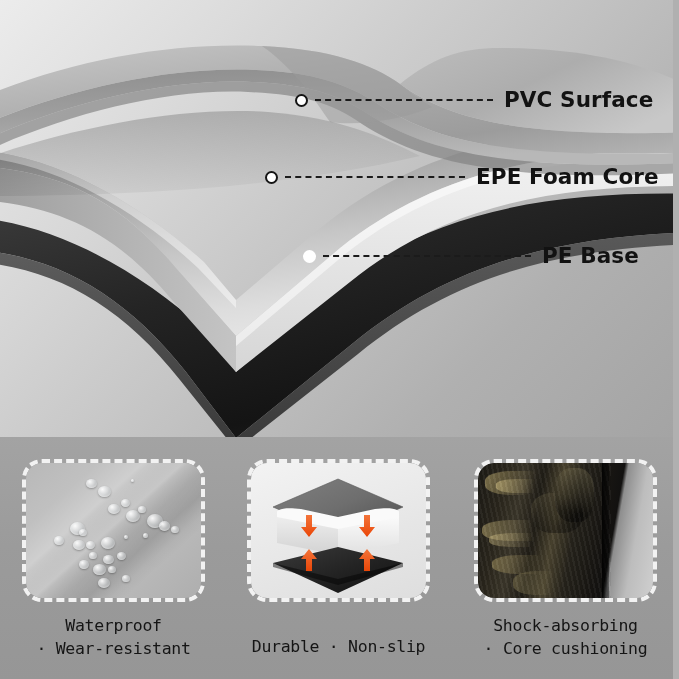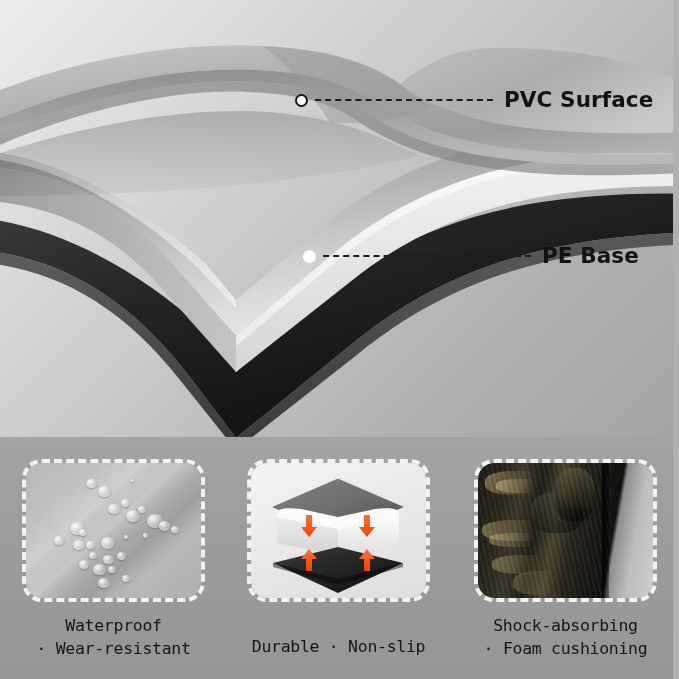--- a/index.html
+++ b/index.html
@@ -251,20 +251,25 @@
       </g>
     </svg>
   </div>
 
   <div class="leader" id="lbl-pvc">
     <span class="dot-hollow"></span>
     <span class="dash"></span>
     <span class="txt">PVC Surface</span>
   </div>
 
+  <div class="leader" id="lbl-epe">
+    <span class="dot-hollow"></span>
+    <span class="dash"></span>
+    <span class="txt">EPE Foam Core</span>
+  </div>
 
   <div class="leader" id="lbl-pe">
     <span class="dot-solid"></span>
     <span class="dash"></span>
     <span class="txt">PE Base</span>
   </div>
 
   <div id="strip">
 
     <div class="feature" id="feat-1">
@@ -386,17 +391,17 @@
           <div class="p3-wrinkle" style="left:6%;top:52%;width:36%;height:10%;background:linear-gradient(95deg,rgba(235,215,150,.4),rgba(0,0,0,0) 70%);"></div>
           <div class="p3-wrinkle" style="left:8%;top:68%;width:40%;height:14%;background:linear-gradient(100deg,rgba(200,180,115,.45),rgba(0,0,0,0) 70%);"></div>
           <div class="p3-wrinkle" style="left:30%;top:22%;width:30%;height:30%;background:linear-gradient(150deg,rgba(120,110,80,.35),rgba(0,0,0,.35) 70%);"></div>
           <div class="p3-wrinkle" style="left:44%;top:4%;width:22%;height:40%;background:linear-gradient(190deg,rgba(150,140,100,.3),rgba(0,0,0,.4) 80%);"></div>
           <div class="p3-wrinkle" style="left:20%;top:80%;width:34%;height:18%;background:linear-gradient(90deg,rgba(180,165,110,.35),rgba(0,0,0,0) 70%);"></div>
           <div class="p3-wrinkle" style="left:0;top:0;width:76%;height:100%;border-radius:0;background:repeating-linear-gradient(78deg,rgba(255,255,255,.045) 0 2px,rgba(0,0,0,.05) 2px 5px);"></div>
           <div class="p3-wrinkle" style="left:71%;top:0;width:4%;height:100%;border-radius:0;background:linear-gradient(90deg,rgba(0,0,0,.85),rgba(0,0,0,.35));"></div>
         </div>
       </div>
       <div class="feat-cap">Shock-absorbing
-· Foam cushioning</div>
+· Core cushioning</div>
     </div>
 
   </div>
 </div>
 
 </body></html>

